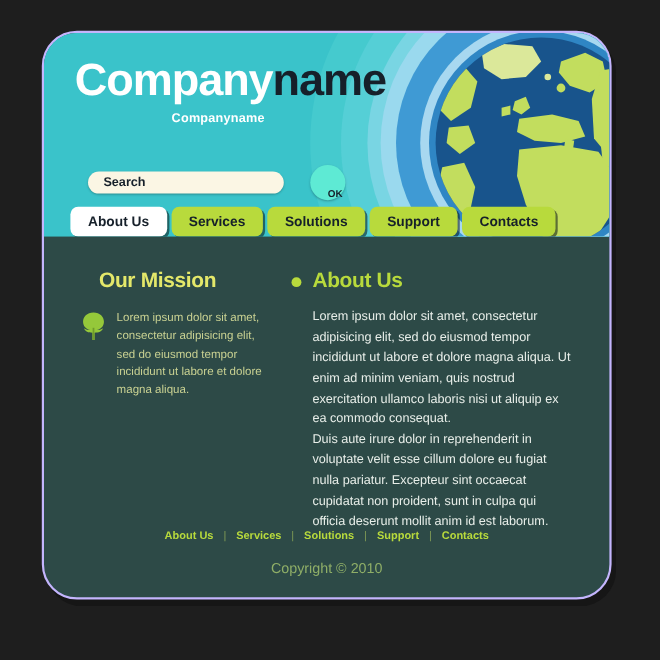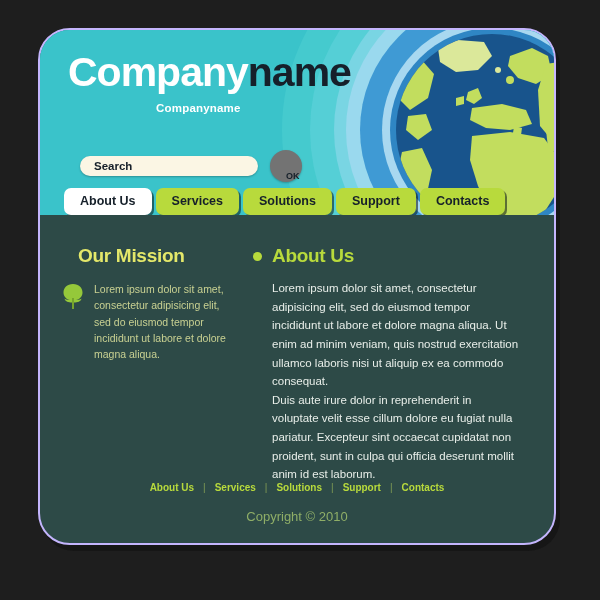--- a/index.html
+++ b/index.html
@@ -65,42 +65,42 @@
     letter-spacing:.2px;
     z-index:4;
   }
 
   
   .search-wrap {
     position:absolute;
     left:40px; top:120px;
     display:flex;
     align-items:center;
-    gap:12px;
+    gap:24px;
     z-index:5;
   }
   .search-input {
     width:178px; height:20px;
     border:none; outline:none;
     border-radius:11px;
     background:#fbf6e4;
     padding:0 14px;
     font-family:"Liberation Sans", sans-serif;
     font-size:11.5px;
     font-weight:700;
     color:#16202a;
     box-shadow:0 1px 2px rgba(0,0,0,.25);
   }
   .search-input::placeholder { color:#16202a; opacity:1; font-weight:700; }
 
   .ok-btn {
     width:21px; height:21px;
     border:none;
     border-radius:50%;
-    background:#737373;
+    background:#5eead4;
     color:#16202a;
     font-family:"Liberation Sans", sans-serif;
     font-size:9px;
     font-weight:700;
     cursor:pointer;
     line-height:21px;
     padding:16px;
     box-shadow:0 1px 2px rgba(0,0,0,.25);
   }
 
@@ -133,21 +133,21 @@
     text-align:center;
     box-shadow:2px 2px 0 0 rgba(10,20,18,.55);
   }
   .nav-item.active {
     background:#ffffff;
   }
 
   
   .body {
     position:relative;
-    padding:30px 34px 0 22px;
+    padding:30px 34px 0 34px;
     height:335px;
   }
 
   .columns {
     display:flex;
     gap:26px;
   }
 
   .col-left  { width:165px; flex:none; }
   .col-right { flex:1; }

